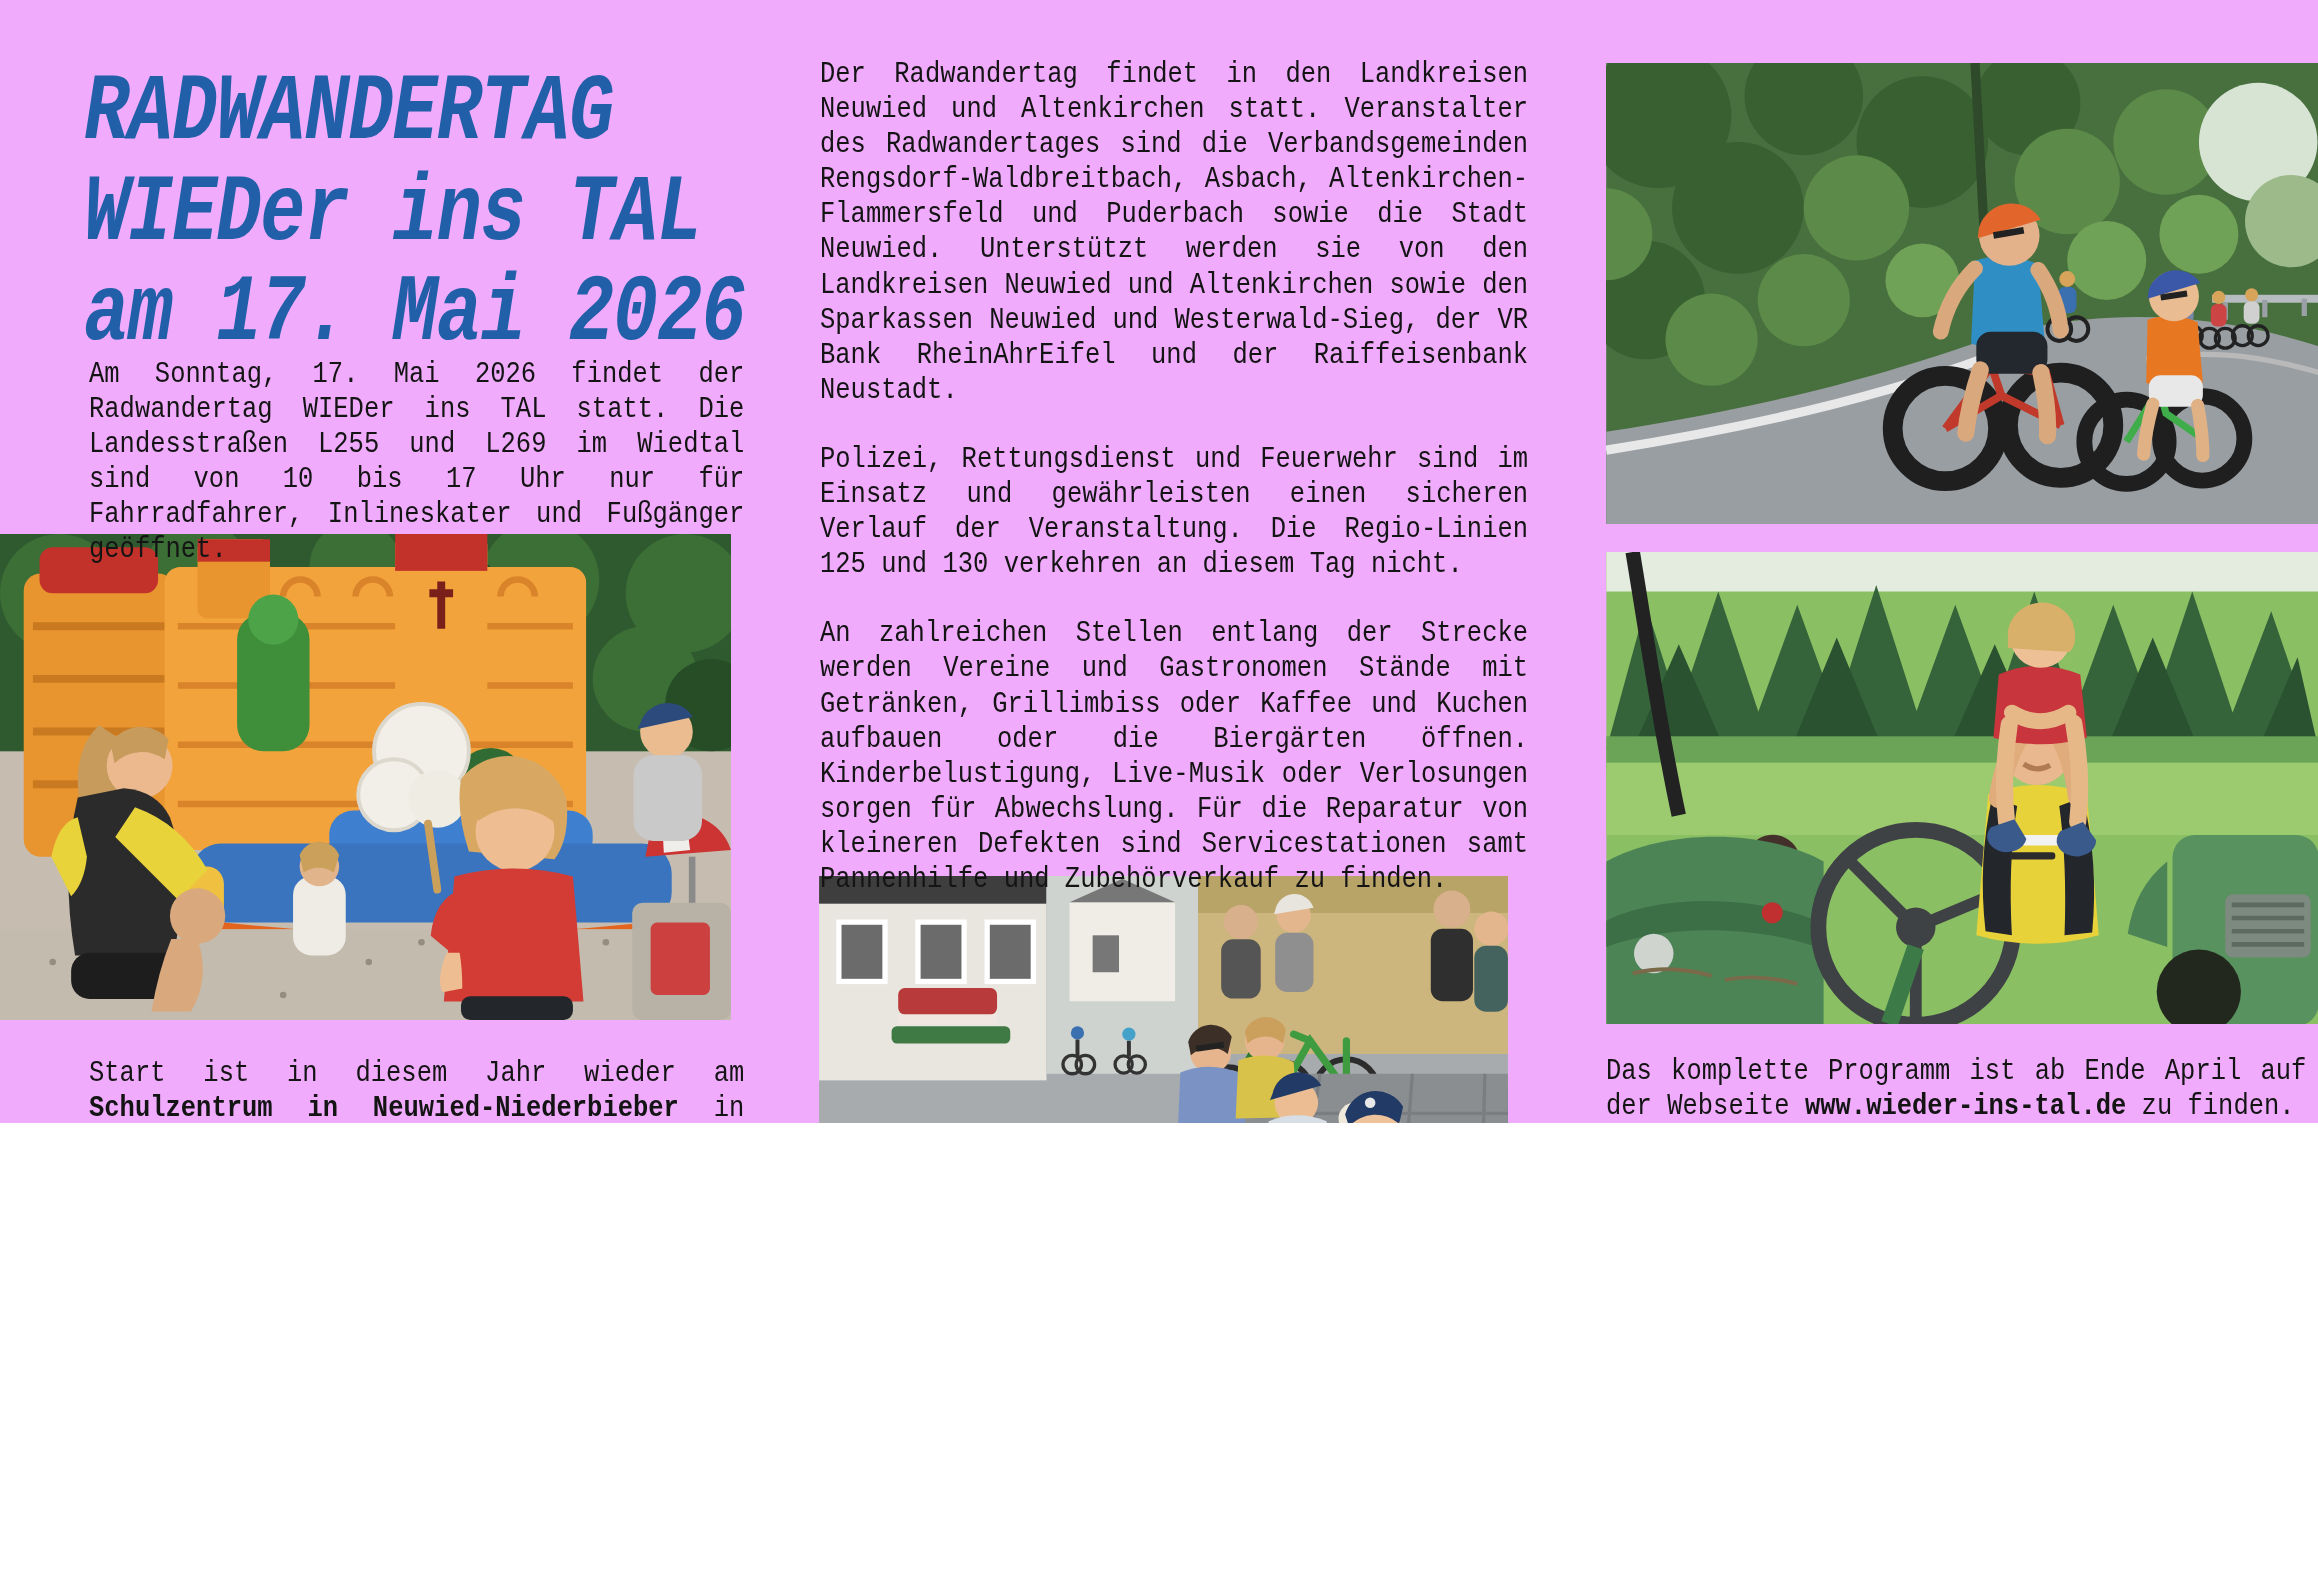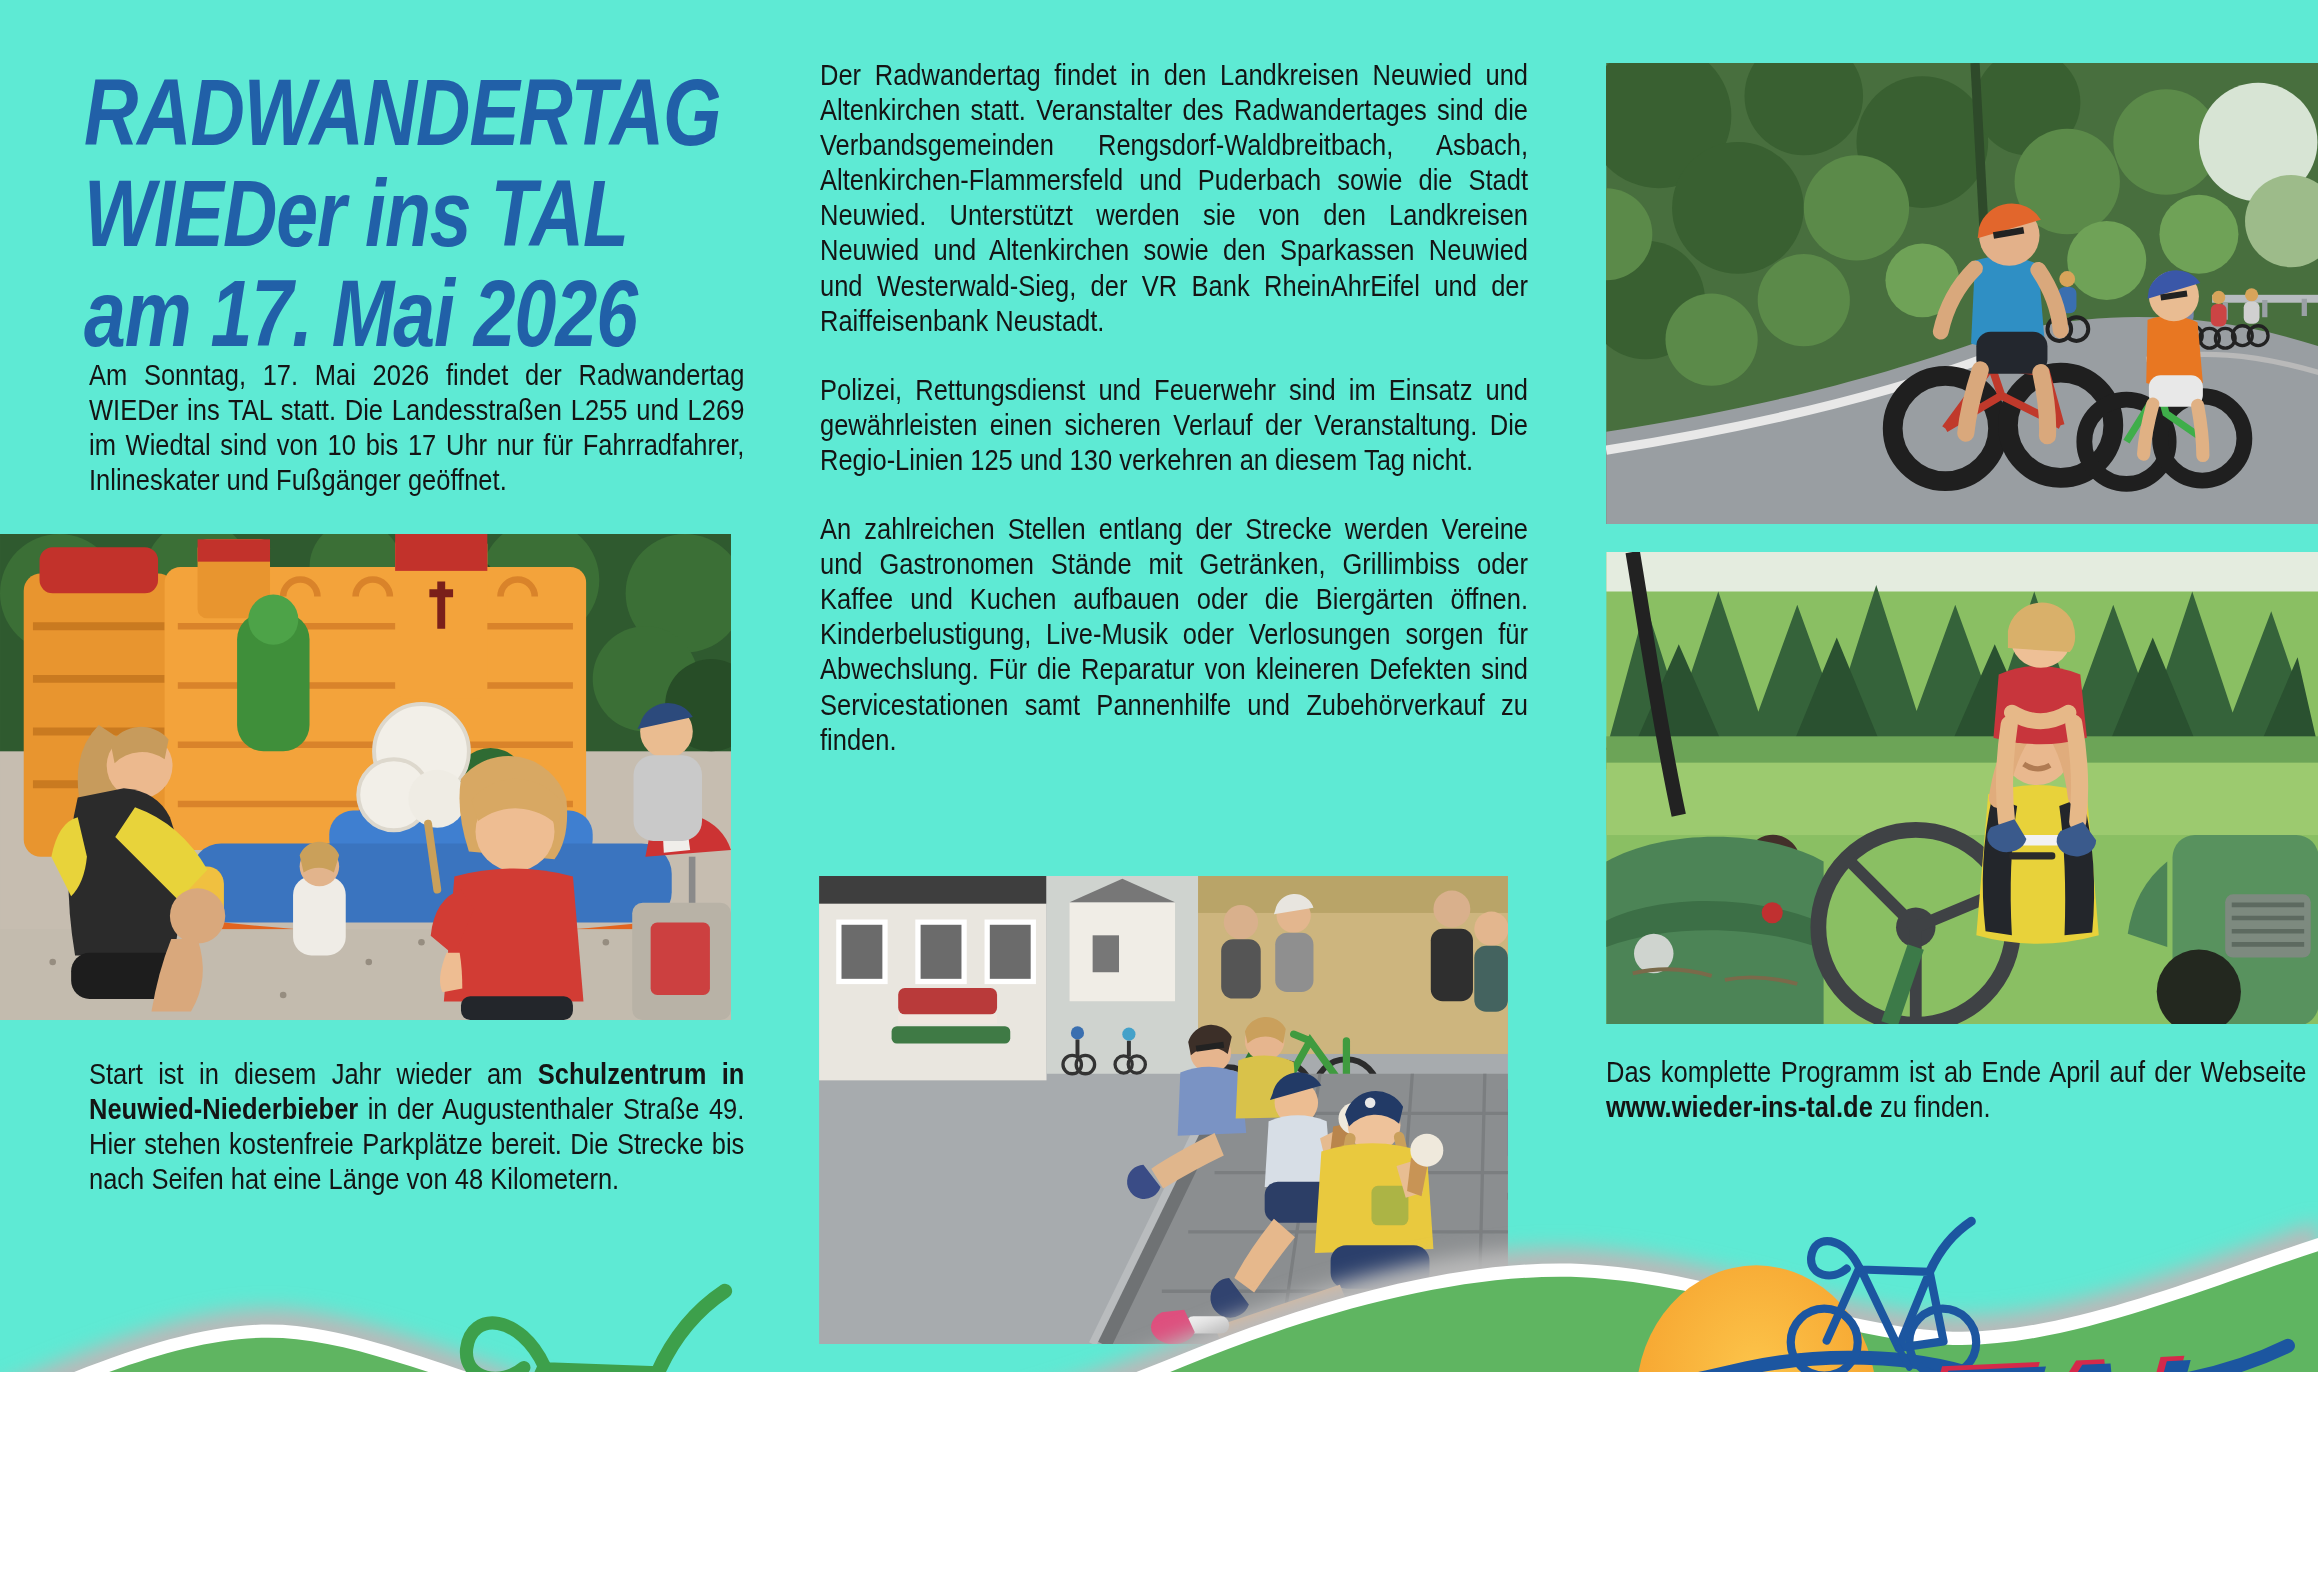--- a/index.html
+++ b/index.html
@@ -1,17 +1,17 @@
 <!DOCTYPE html>
 <html style="font-size:10.5px"><head>
 <meta charset="utf-8">
 <style>
   html,body{margin:0;padding:0;background:#ffffff;}
-  .page{position:relative;width:2319px;height:1372px;background:#5eead4;overflow:hidden;
-        font-family:Liberation Sans, sans-serif;color:#121212;}
+  .page{position:relative;width:2319px;height:1123px;background:#f0abfc;overflow:hidden;
+        font-family:Liberation Mono, monospace;color:#121212;}
   .abs{position:absolute;}
   
   .title{left:84px;top:63px;width:1015px;transform:scaleX(0.80);transform-origin:0 0;
          font-weight:bold;font-style:italic;font-size:94px;line-height:1.07;
          color:#2160a8;letter-spacing:-1.3px;z-index:5;}
   
   .copy{font-size:30px;line-height:1.17;text-align:justify;color:#141414;
         transform:scaleX(0.85);transform-origin:0 0;z-index:5;}
   .copy p{margin:0 0 34px 0;}
   .b{font-weight:bold;}

